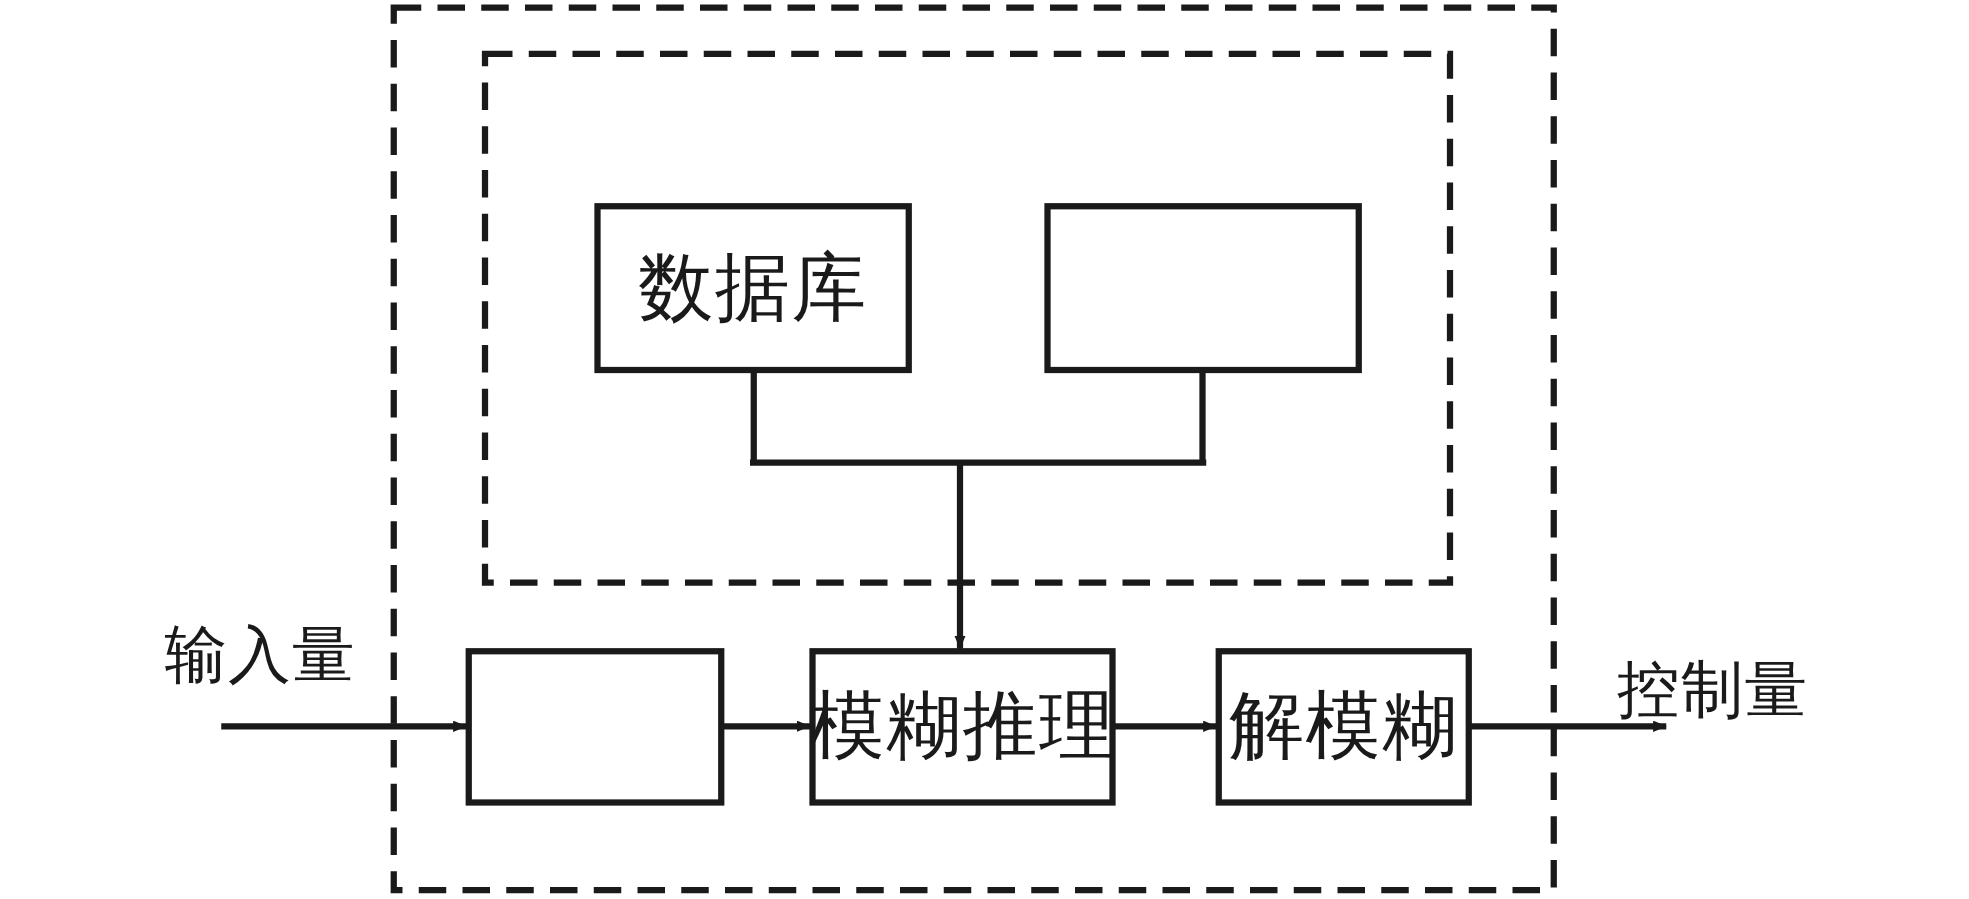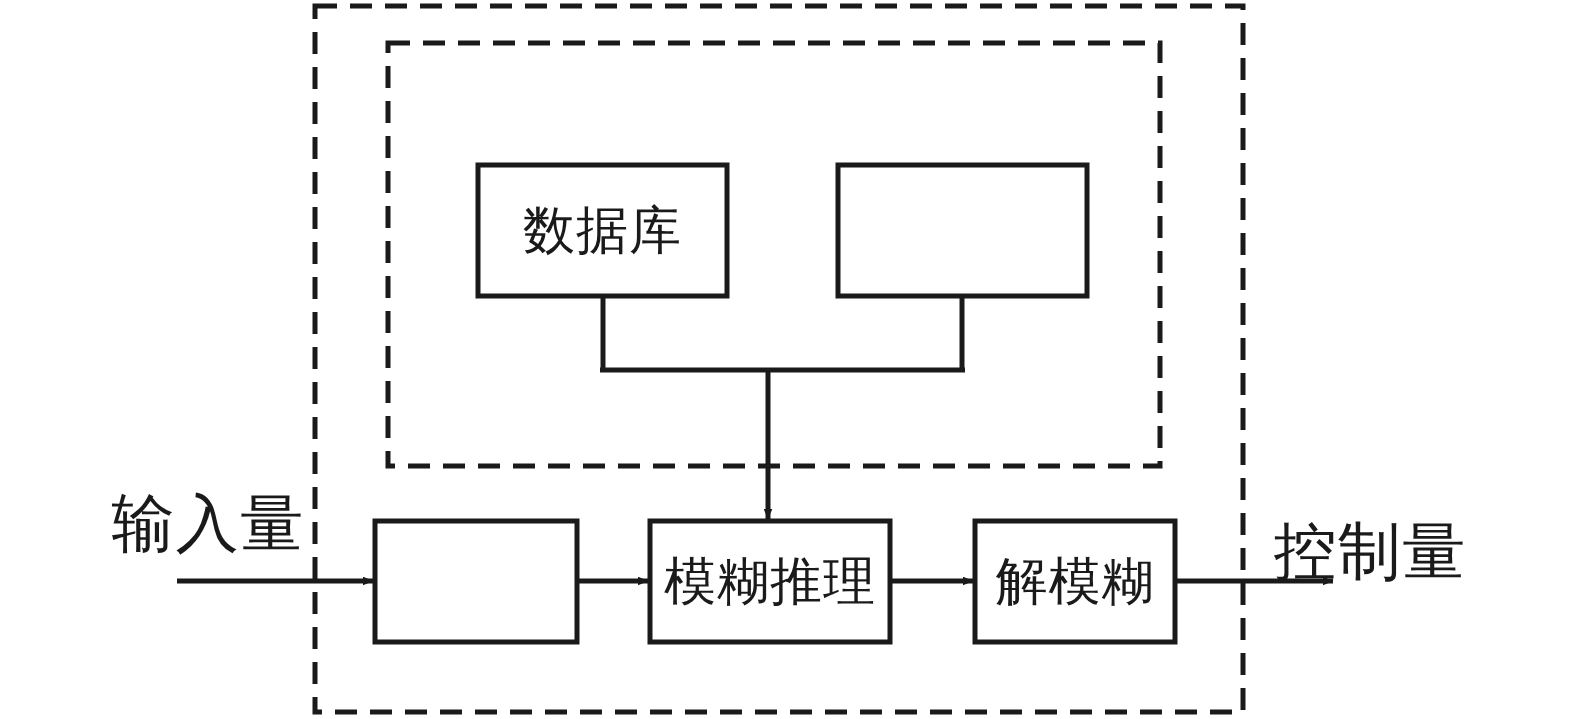--- a/index.html
+++ b/index.html
@@ -29,25 +29,25 @@
     position: absolute;
     display: flex;
     align-items: center;
     justify-content: center;
     color: #1a1a1a;
     white-space: nowrap;
     letter-spacing: 0.02em;
     font-family: "DejaVu Serif", "Liberation Serif", serif;
   }
   .node-label {
-    font-size: 52px;
+    font-size: 60px;
     font-family: Liberation Mono, monospace;
   }
   .io-label {
-    font-size: 63px;
+    font-size: 50px;
   }
   
   .box-fuzzifier   { left: 375px; top: 521px; width: 202px; height: 121px; }
   .box-inference   { left: 650px; top: 521px; width: 240px; height: 121px; }
   .box-defuzzifier { left: 975px; top: 521px; width: 200px; height: 121px; }
   
   .box-database { left: 478px; top: 165px; width: 249px; height: 131px; }
   .box-rulebase { left: 838px; top: 165px; width: 249px; height: 131px; }
   
   .label-input  { left: 108px; top: 496px; width: 200px; height: 56px; }

